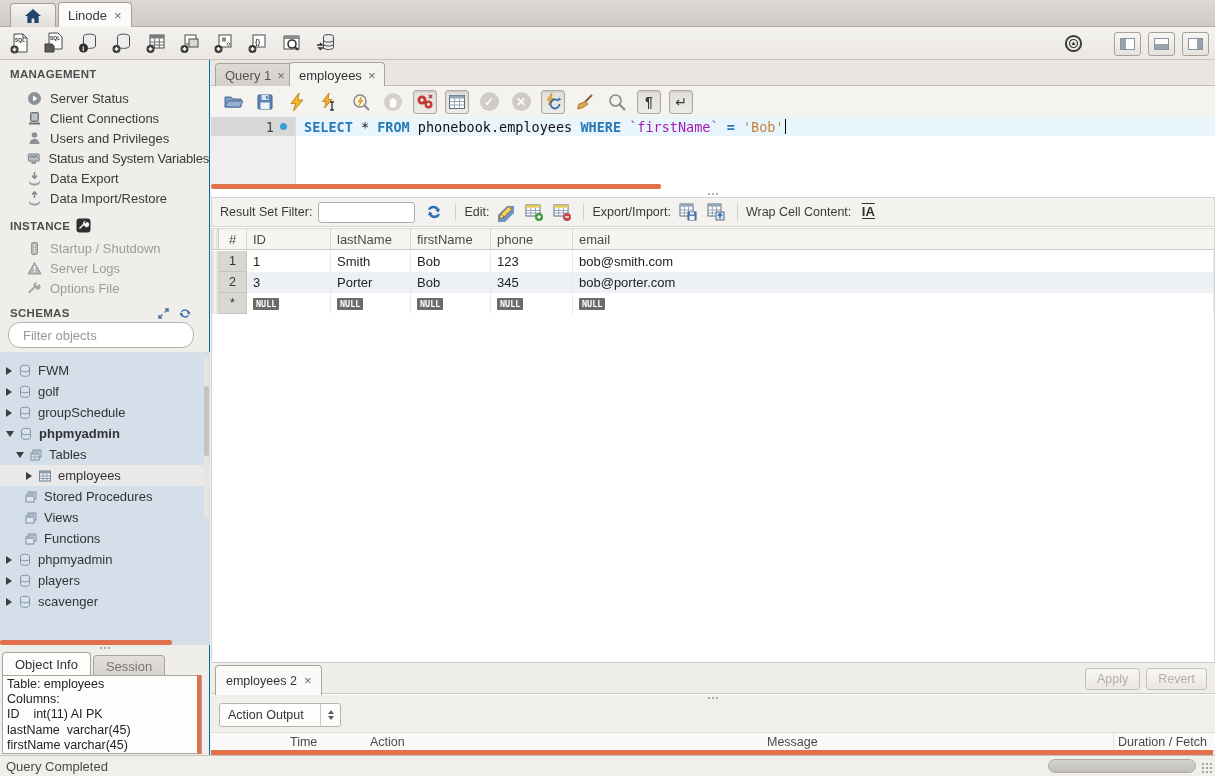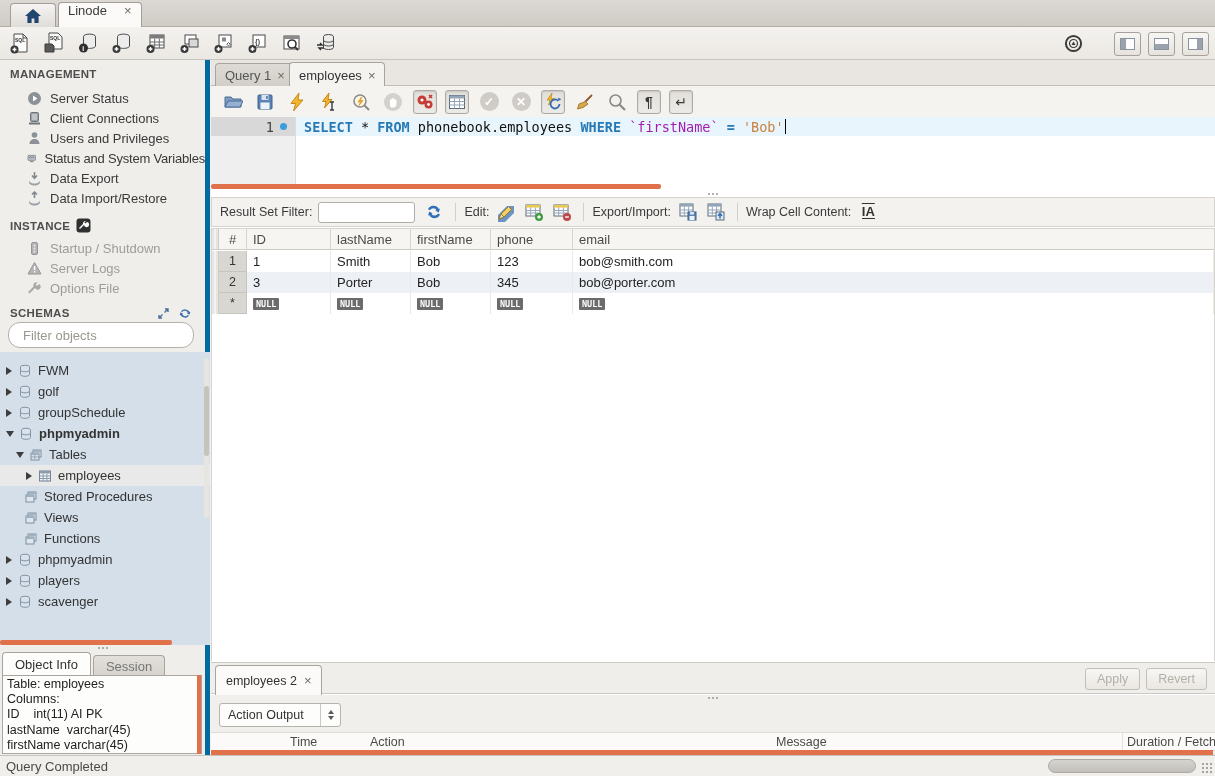--- a/index.html
+++ b/index.html
@@ -3,36 +3,36 @@
 <meta charset="utf-8">
 <style>
   * { box-sizing: border-box; margin:0; padding:0; }
   html,body { width:1215px; height:776px; overflow:hidden; }
   body { font-family:"Liberation Sans",sans-serif; font-size:13px; color:#3a3a3a; background:#f2f0ec; position:relative; }
   svg { display:block; }
 
   
   .tabstrip { position:absolute; top:0; left:0; right:0; height:27px; background:linear-gradient(#dcd9d4,#cfccc6); border-bottom:1px solid #b2aea7; }
   .home-tab { position:absolute; left:10px; top:3px; width:46px; height:24px; background:linear-gradient(#f5f4f2,#e0ddd8); border:1px solid #a39f98; border-bottom:none; border-radius:4px 4px 0 0; display:flex; align-items:center; justify-content:center; }
-  .conn-tab { position:absolute; left:58px; top:2px; height:25px; background:#fbfaf9; border:1px solid #a39f98; border-bottom:none; border-radius:4px 4px 0 0; padding:0 9px; display:flex; align-items:flex-start; gap:17px; }
+  .conn-tab { position:absolute; left:58px; top:2px; height:25px; background:#fbfaf9; border:1px solid #a39f98; border-bottom:none; border-radius:4px 4px 0 0; padding:0 9px; display:flex; align-items:center; gap:7px; }
   .close-x { color:#6e6a64; font-size:13px; cursor:pointer; }
 
   
   .toolbar { position:absolute; top:27px; left:0; right:0; height:33px; background:linear-gradient(#f4f2ef,#ebe8e3); border-bottom:1px solid #c7c4bd; display:flex; align-items:center; padding:0 8px; }
   .toolbar .ticon { width:24px; height:24px; margin-right:10px; display:flex; align-items:center; justify-content:center; cursor:pointer; }
   .toolbar-right { position:absolute; right:6px; top:0; height:33px; display:flex; align-items:center; gap:7px; }
   .paneltoggle { width:27px; height:24px; border:1px solid #a5a19a; border-radius:3px; background:linear-gradient(#f7f6f4,#e6e3de); display:flex; align-items:center; justify-content:center; cursor:pointer; }
   .pinner { width:15px; height:12px; background:#fdfdfd; border:1px solid #8b949e; position:relative; }
   .pinner::after { content:""; position:absolute; background:#9aa3ad; }
   .pinner.left::after  { left:0; top:0; bottom:0; width:5px; }
   .pinner.bottom::after{ left:0; right:0; bottom:0; height:5px; }
   .pinner.right::after { right:0; top:0; bottom:0; width:5px; }
 
   
-  .sidebar { position:absolute; top:60px; left:0; width:210px; height:695px; background:#f0eeea; border-right:5px solid #0369a1; }
+  .sidebar { position:absolute; top:60px; left:0; width:210px; height:695px; background:#f0eeea; border-right:1px solid #0369a1; }
   .sec-title { position:absolute; left:10px; font-weight:bold; font-size:11.5px; letter-spacing:.3px; color:#4e4e4e; display:flex; align-items:center; gap:6px; }
   .side-item { position:absolute; left:0; width:100%; height:20px; display:flex; align-items:center; gap:8px; padding-left:27px; cursor:pointer; }
   .side-item .lbl { font-size:13px; color:#3a3a3a; white-space:nowrap; }
   .side-item.disabled .lbl { color:#9c9c9c; }
   .schema-hdr-icons { position:absolute; right:8px; display:flex; gap:8px; }
   .filterbox { position:absolute; left:8px; top:262px; width:186px; height:24px; background:#fff; border:1px solid #b4b1aa; border-radius:12px; display:flex; align-items:center; padding:12px 8px; gap:6px; }
   .filterbox input { border:none; outline:none; flex:1; font-size:13px; color:#333; font-family:"Liberation Sans",sans-serif; background:transparent; }
   .filterbox input::placeholder { color:#9a978f; }
 
   .tree { position:absolute; left:0; top:292px; width:210px; height:293px; background:#d4dfea; overflow:hidden; }
@@ -754,21 +754,21 @@
       <span class="ao-spin">
           <span class="tri-up"></span>
           <span class="tri-dn"></span>
         </span>
     </div>
     <div class="ao-head">
       <div class="ac" style="width:30px;"></div>
       <div class="ac" style="width:45px;"></div>
       <div class="ac" style="width:80px;">Time</div>
       <div class="ac" style="width:397px;">Action</div>
-      <div class="ac" style="width:350px;margin-left:9px;">Message</div>
+      <div class="ac" style="width:350px;">Message</div>
       <div class="ac" style="flex:1; border-left:1px solid #e4e2dd;">Duration / Fetch</div>
     </div>
     <div class="ao-hscroll"></div>
   </div>
 </div>
 
 <div class="statusbar">
   <span>Query Completed</span>
   <div class="status-thumb"></div>
   <div class="resize-grip"></div>

